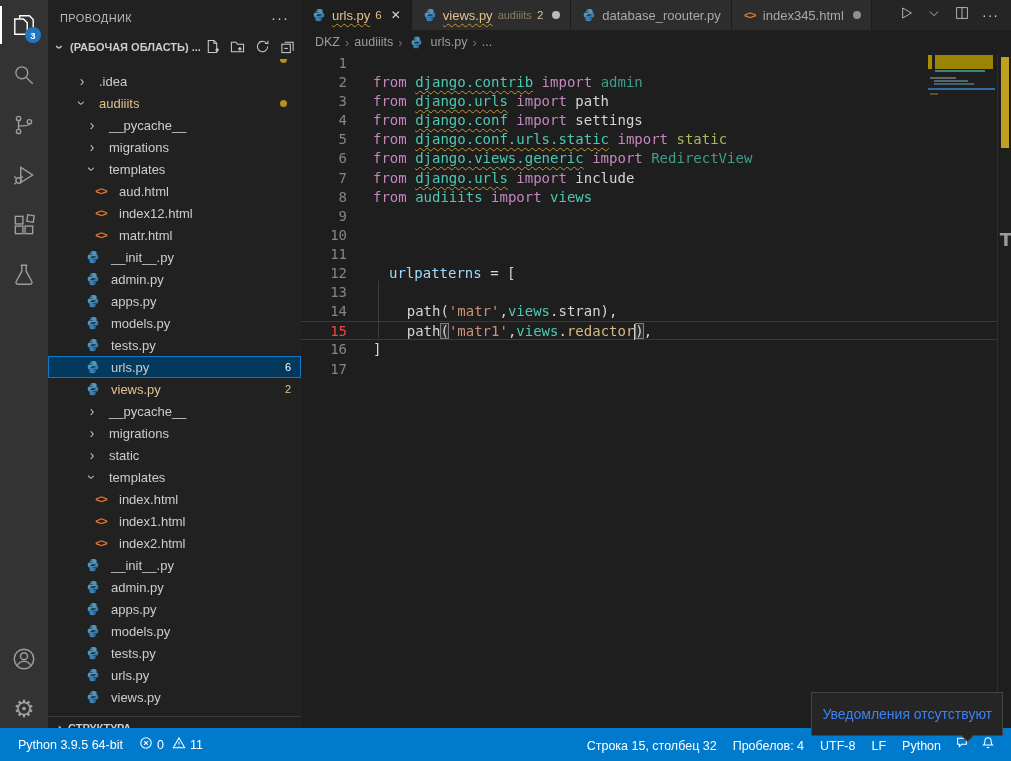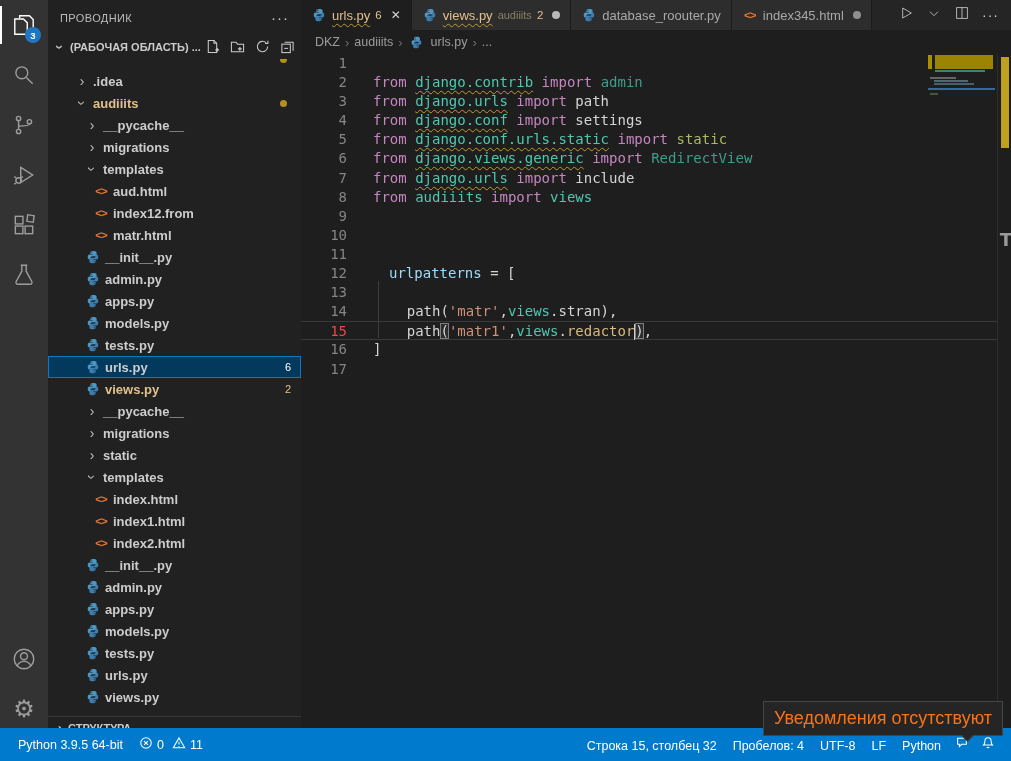--- a/index.html
+++ b/index.html
@@ -36,21 +36,21 @@
   .trow { height:22px; display:flex; align-items:center; position:relative; cursor:pointer; white-space:nowrap; }
   .trow.clip { height:11px; overflow:hidden; }
   .trow.clip .tinner { position:relative; top:-11px; }
   .tinner { height:22px; display:flex; align-items:center; width:100%; }
   .trow.selected .tinner { background:#04395e; outline:1px solid #0b79c9; outline-offset:-1px; }
   .chev { display:inline-block; width:16px; color:#c0c0c0; font-size:14px; text-align:center; flex:none; }
   .chev.down { transform:rotate(90deg); }
   .ticon { width:18px; flex:none; display:flex; align-items:center; justify-content:center; }
   .ticon svg { width:14px; height:14px; }
   .html-glyph { color:#e37933; font-size:11.5px; font-weight:bold; letter-spacing:-1px; }
-  .tlabel { margin-left:3px;font-weight:bold; }
+  .tlabel { margin-left:9px; }
   .gold { color:#e2c08d; }
   .tbadge { margin-left:auto; margin-right:10px; font-size:11px; }
   .tbadge.white { color:#ffffff; }
   .tbadge.goldb { color:#e2c08d; }
   .tdot { position:absolute; right:14px; top:8px; width:7px; height:7px; border-radius:50%; background:#b3901f; }
   .trow.clip .tdot { top:-3px; }
   #structure-row { height:22px; border-top:1px solid #383838; display:flex; align-items:center; padding-left:4px; font-size:11px; font-weight:bold; color:#cccccc; background:#212121; }
 
   
   #tab-bar { height:30px; background:#252526; display:flex; align-items:stretch; }
@@ -100,21 +100,21 @@
   #stray-t { position:absolute; top:229px; right:-1px; color:#9a9a9a; font-size:18px; font-weight:bold; font-family:"DejaVu Sans", sans-serif; }
 
   
   #status-bar { position:absolute; left:0; right:0; bottom:0; height:33px; background:#007acc; color:#ffffff; display:flex; align-items:center; font-size:12.5px; padding:0 10px; }
   .sb-item { display:flex; align-items:center; gap:4px; padding:0 8px; height:100%; cursor:pointer; }
   .sb-item svg { width:14px; height:14px; stroke:#ffffff; fill:none; stroke-width:1.2; }
   #sb-right { margin-left:auto; display:flex; align-items:flex-end; }
   .sb-ico { padding:0 6px; }
 
   
-  #notif-tooltip { position:absolute; right:8px; bottom:25px; background:#252526; border:1px solid #454545; color:#f97316; font-size:18px; padding:6px 10px; z-index:10; }
+  #notif-tooltip { position:absolute; right:8px; bottom:25px; background:#252526; border:1px solid #454545; color:#3b82f6; font-size:14px; padding:13px 10px; z-index:10; }
   #notif-tooltip::after { content:""; position:absolute; right:30px; bottom:-5px; width:8px; height:8px; background:#252526; border-right:1px solid #454545; border-bottom:1px solid #454545; transform:rotate(45deg); }
 </style>
 </head>
 <body>
 
 <div id="root">
   <div id="main">
 
     <div id="activity-bar">
         <div class="ab-item active">
@@ -248,21 +248,21 @@
                 <span class="html-glyph">&lt;&gt;</span>
               </span>
               <span class="tlabel">aud.html</span>
             </div>
           </div>
           <div class="trow">
             <div class="tinner" style="padding-left: 44px;">
               <span class="ticon">
                 <span class="html-glyph">&lt;&gt;</span>
               </span>
-              <span class="tlabel">index12.from</span>
+              <span class="tlabel">index12.html</span>
             </div>
           </div>
           <div class="trow">
             <div class="tinner" style="padding-left: 44px;">
               <span class="ticon">
                 <span class="html-glyph">&lt;&gt;</span>
               </span>
               <span class="tlabel">matr.html</span>
             </div>
           </div>

